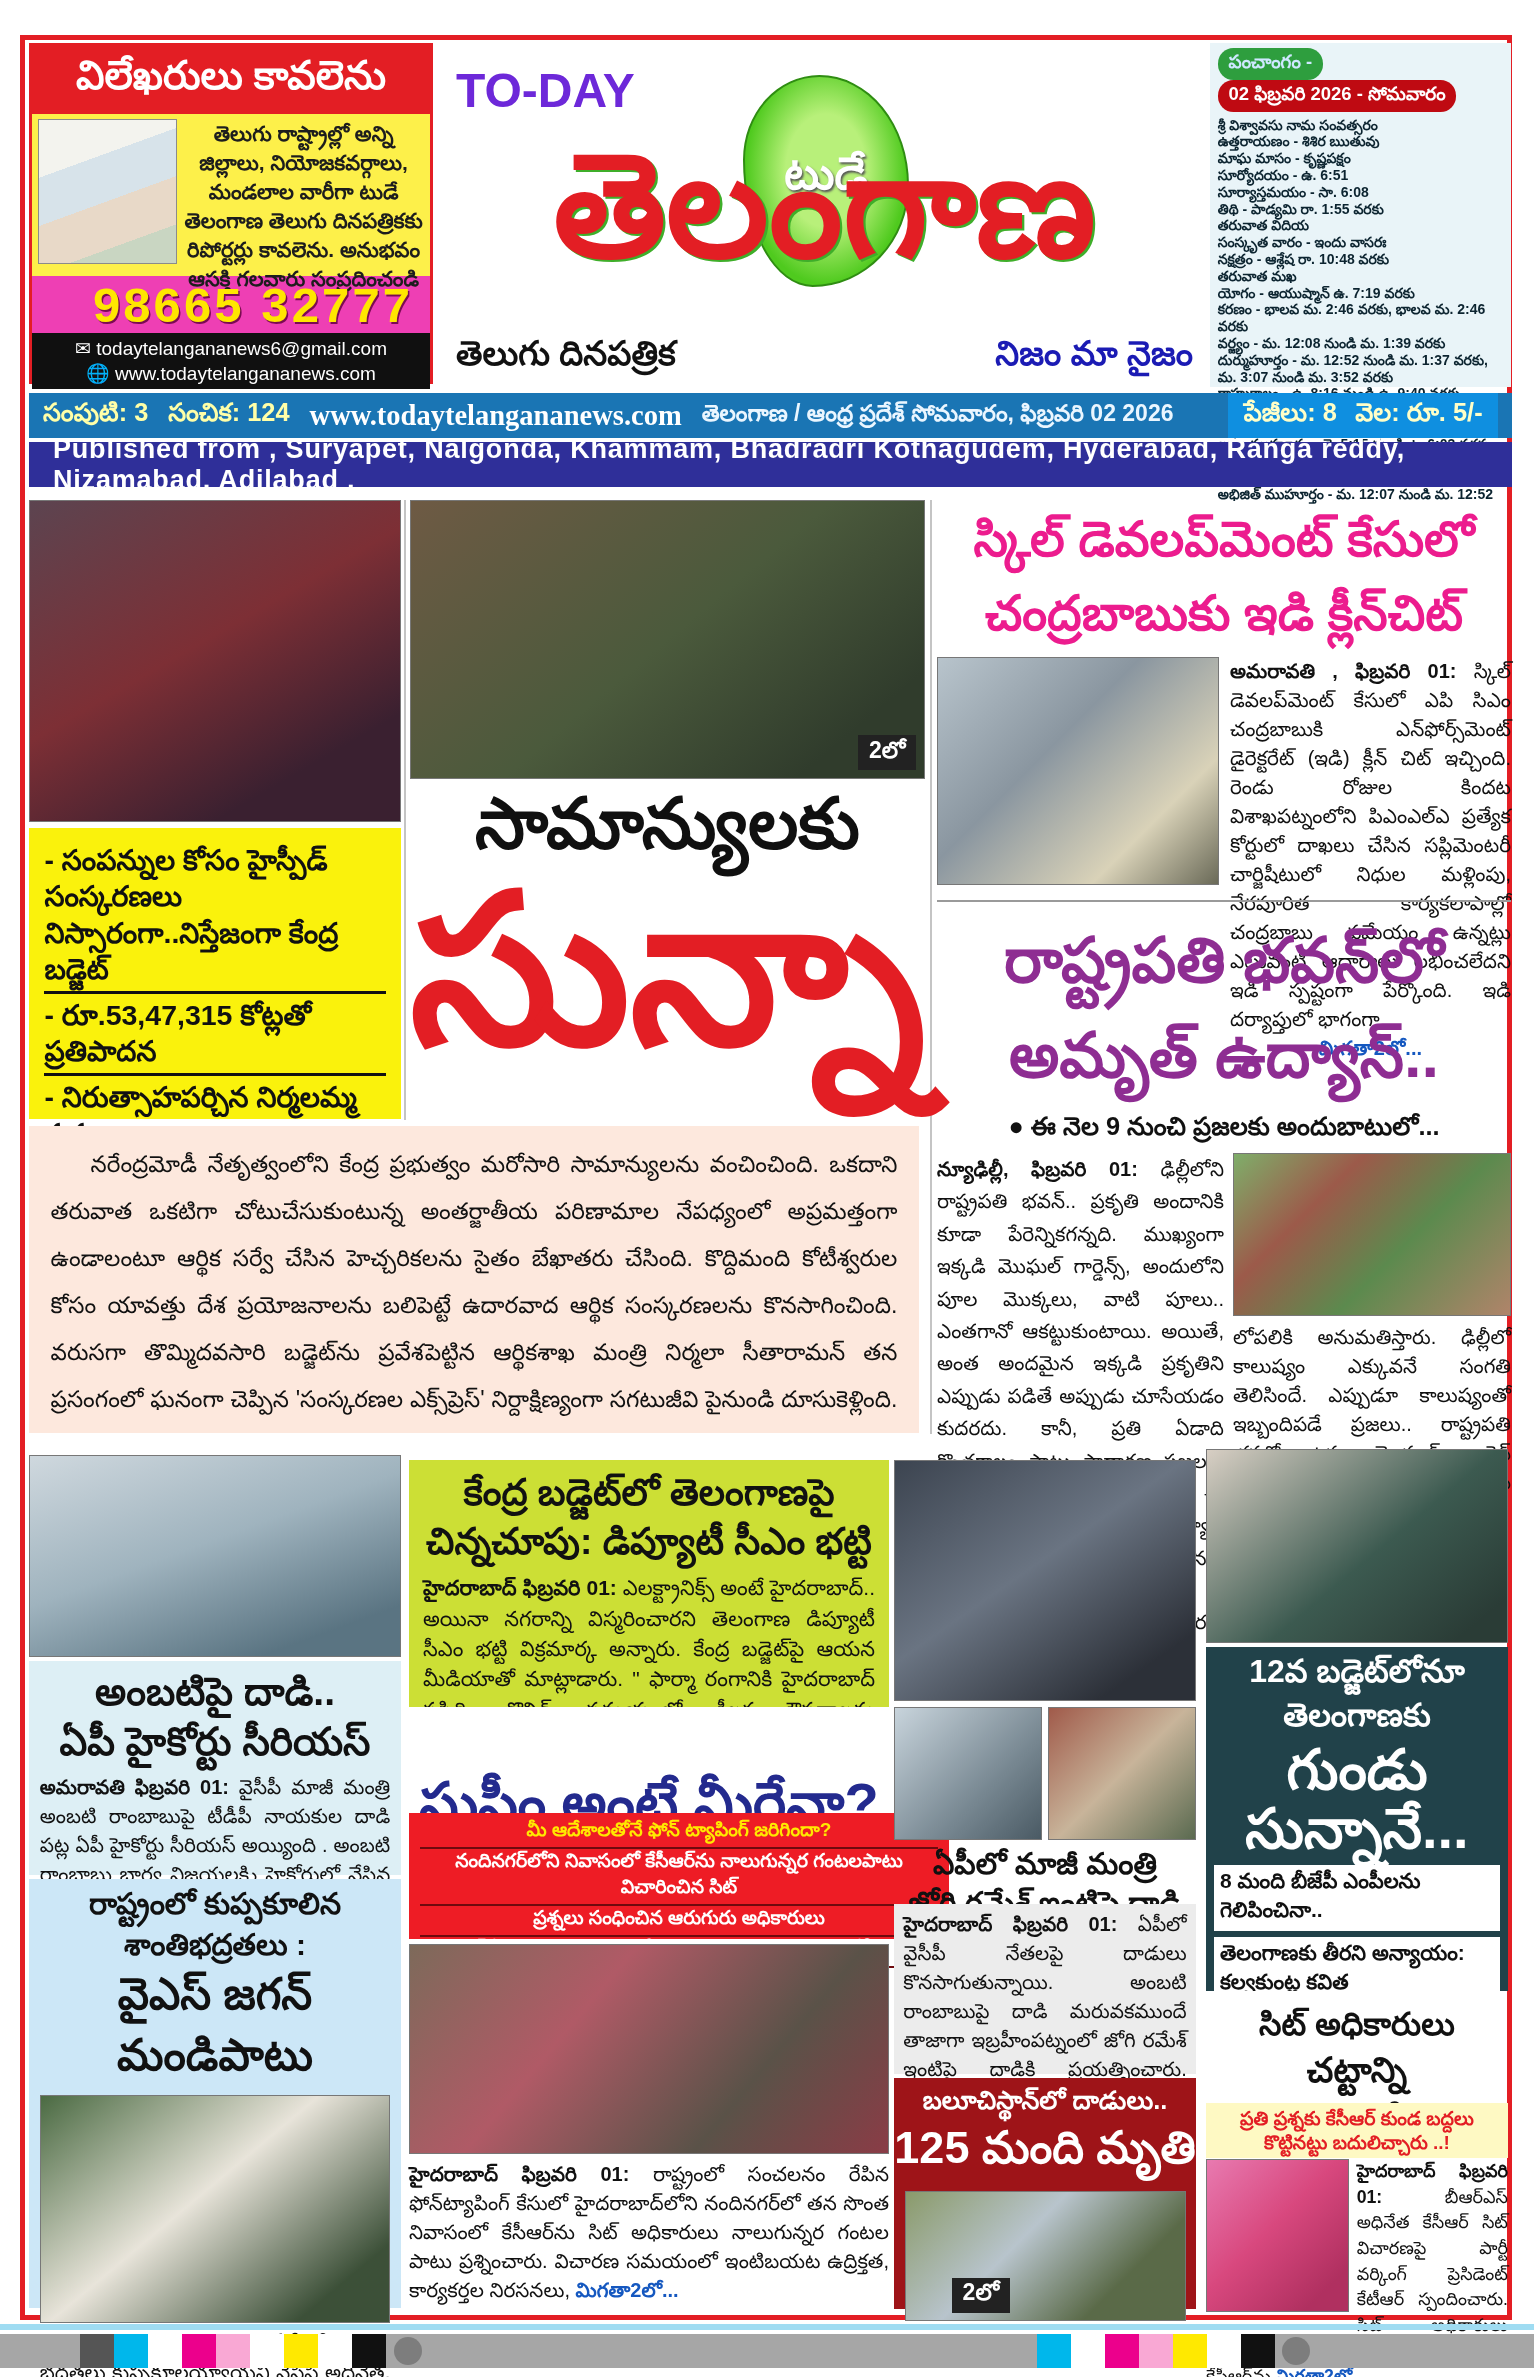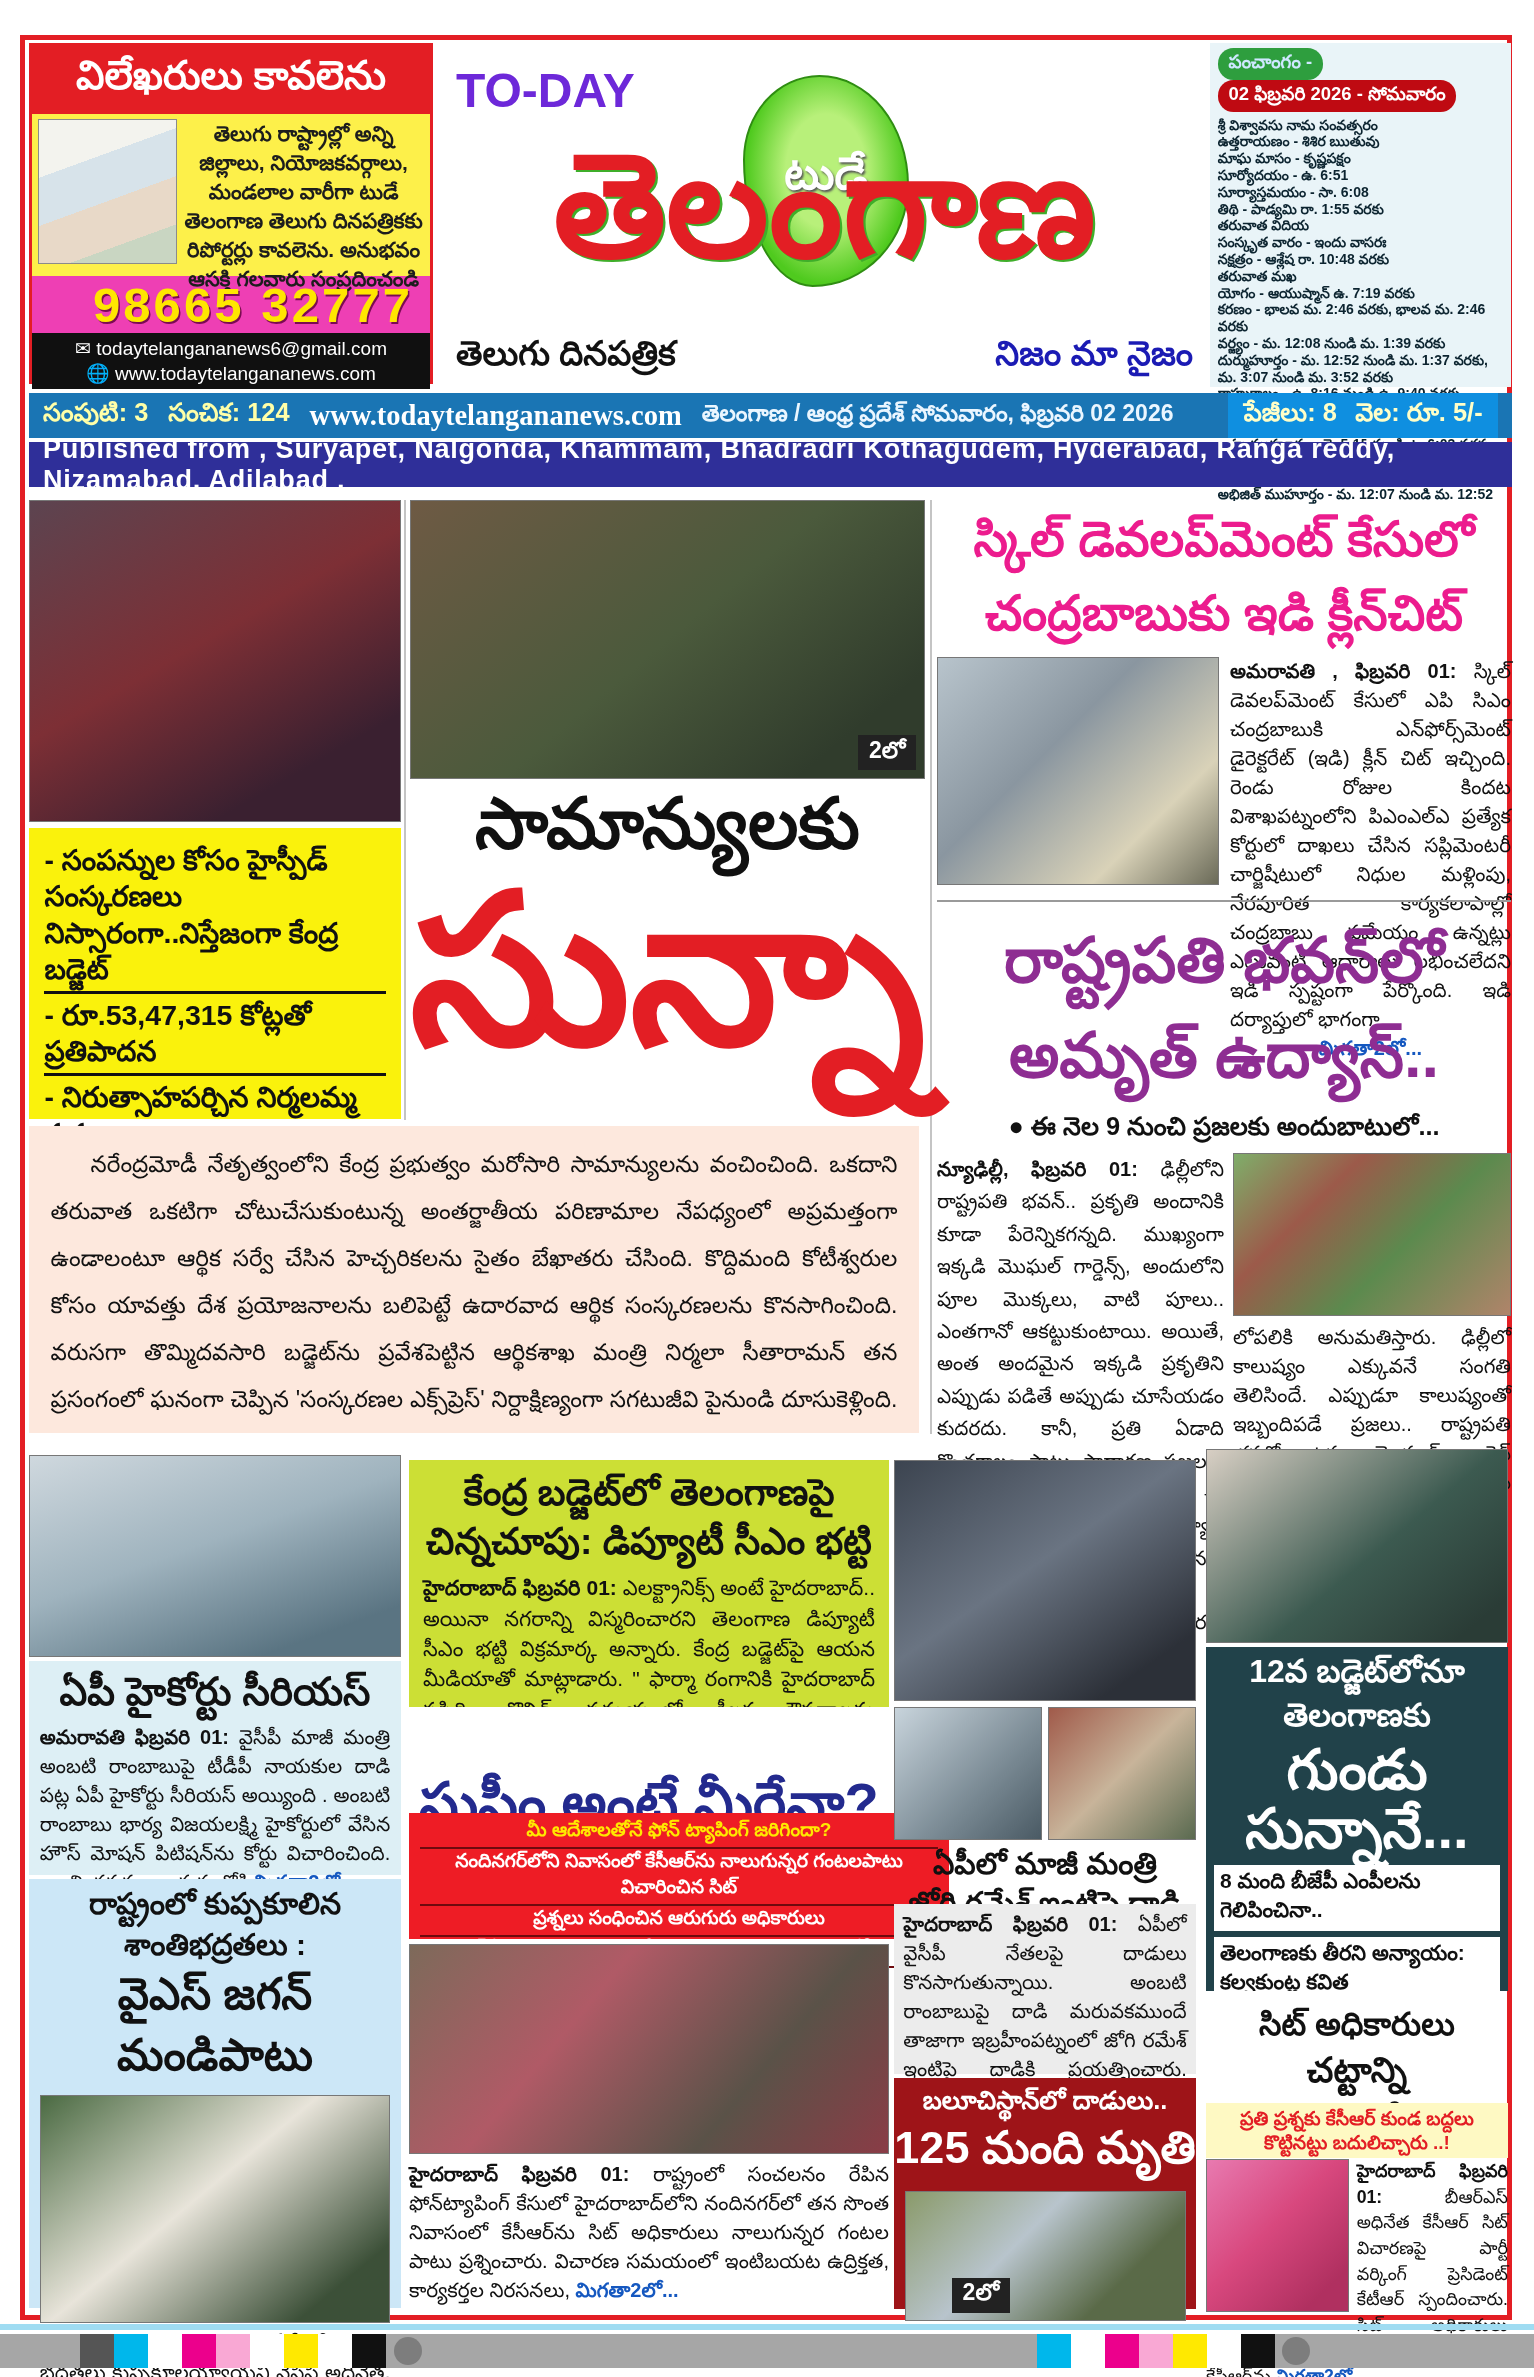--- a/index.html
+++ b/index.html
@@ -28,21 +28,21 @@
   .panchangam{left:1210px;top:43px;width:301px;height:344px;background:#e9f4f8;padding:4.6px 7.7px;}
   .pill{display:inline-block;border-radius:15.4px;padding:3.1px 10.8px;font-size:18.5px;font-weight:bold;}
   .pill-green{background:#2e9e3e;color:#cfe8ff;}
   .pill-red{background:#bf0a12;color:#fff;}
   .pan-lines{margin-top:4.6px;font-size:14px;line-height:1.2;color:#0c2430;font-weight:bold;}
   .info-strip{left:29px;top:393px;width:1483px;height:45px;background:#1a75b4;display:flex;align-items:center;gap:20px;padding:0 14px;color:#fff;}
   .info-label{color:#ffffa8;font-size:25.4px;font-weight:bold;}
   .info-url{font-size:28.5px;font-weight:bold;font-family:"Liberation Serif",serif;}
   .info-ed{font-size:23px;font-weight:bold;color:#eaf6ff;}
   .info-price{margin-left:auto;background:#0f8fe0;height:100%;display:flex;align-items:center;gap:18.5px;padding:0 15.4px;font-size:25.4px;font-weight:bold;color:#ffffc8;}
-  .pub-strip{left:29px;top:442px;width:1483px;height:45px;background:#2f2f99;color:#fff;display:flex;align-items:center;font-size:27px;font-weight:bold;padding:0 14px;letter-spacing:0.8px;}
+  .pub-strip{left:29px;top:442px;width:1483px;height:45px;background:#2f2f99;color:#fff;display:flex;align-items:center;font-size:27px;font-weight:bold;padding:0 24px;letter-spacing:0.8px;}
   .vrule{background:#c4c4c4;width:1.5px;}
   .yellow-box{left:29px;top:828px;width:372px;height:291px;background:#faf20c;padding:10.8px 15.4px;}
   .yellow-box div{font-size:28.5px;font-weight:bold;line-height:1.28;border-bottom:3.9px solid #111;padding:3.1px 0;}
   .yellow-box div:last-child{border-bottom:none;}
   .lead-black{left:410px;top:783px;width:515px;font-size:71px;font-weight:bold;text-align:center;color:#101010;}
   .lead-red{left:410px;top:853px;width:515px;font-size:210px;font-weight:bold;text-align:center;color:#e31e24;line-height:1.12;}
   .pink-par{left:29px;top:1126px;width:890px;height:307px;background:#fde8dd;padding:15.4px 21.6px;font-size:23px;line-height:2.04;text-align:justify;overflow:hidden;}
   .pink-par p{margin:0;text-indent:40px;}
   .ed-headline{left:937px;top:503px;width:574px;font-size:49px;font-weight:bold;color:#ec1c8e;text-align:center;line-height:1.5;}
   .smallbody{font-size:20px;line-height:1.45;text-align:justify;}
@@ -189,20 +189,21 @@
     <span>ఢిల్లీలోని రాష్ట్రపతి భవన్.. ప్రకృతి అందానికి కూడా పేరెన్నికగన్నది. ముఖ్యంగా ఇక్కడి మొఘల్ గార్డెన్స్, అందులోని పూల మొక్కలు, వాటి పూలు.. ఎంతగానో ఆకట్టుకుంటాయి. అయితే, అంత అందమైన ఇక్కడి ప్రకృతిని ఎప్పుడు పడితే అప్పుడు చూసేయడం కుదరదు. కానీ, ప్రతి ఏడాది కొంతకాలం పాటు సాధారణ ప్రజలకు సందర్శనకు అనుమతిస్తారు. ఈ ఏడాది కూడా అమృత్ ఉద్యాన్ పేరుతో సందర్శనకు అనుమతించనున్నారు. ఈ నెల 3 మంగళవారం నుంచి మార్చి 31 వరకు సందర్శకుల్ని గార్డెన్</span>
   </div>
   <div class="photo" style="left:1233px;top:1153px;width:278px;height:163px;background:linear-gradient(135deg,#7fae6a,#9c5a4a 30%,#5c8a4e 60%,#b0846a);"></div>
   <div class="abs smallbody" style="left:1233px;top:1323px;width:278px;height:113px;">
     <span>లోపలికి అనుమతిస్తారు. ఢిల్లీలో కాలుష్యం ఎక్కువనే సంగతి తెలిసిందే. ఎప్పుడూ కాలుష్యంతో ఇబ్బందిపడే ప్రజలు.. రాష్ట్రపతి భవన్లో ఉన్న మొఘల్ గార్డెన్ పచ్చదనాన్ని, ప్రకృతిని చూసి పరవశించవచ్చు.</span>
     <span class="more">మిగతా2లో...</span>
   </div>
 
   <div class="photo" style="left:29px;top:1455px;width:372px;height:202px;background:linear-gradient(160deg,#cfd8de,#9fb3be 45%,#5a7482 85%);"></div>
   <div class="abs ambati-box">
+    <div class="ambati-h">అంబటిపై దాడి..</div>
     <div class="ambati-h">ఏపీ హైకోర్టు సీరియస్</div>
     <div class="smallbody" style="margin-top:6.2px;">
       <span class="dateline">అమరావతి ఫిబ్రవరి 01:</span>
       <span>వైసీపీ మాజీ మంత్రి అంబటి రాంబాబుపై టీడీపీ నాయకుల దాడి పట్ల ఏపీ హైకోర్టు సీరియస్ అయ్యింది . అంబటి రాంబాబు భార్య విజయలక్ష్మి హైకోర్టులో వేసిన హౌస్ మోషన్ పిటిషన్‌ను కోర్టు విచారించింది. శాంతి భద్రతలు అదుపులోకి</span>
       <span class="more">మిగతా2లో...</span>
     </div>
   </div>
   <div class="abs jagan-box">
     <div class="jagan-h1">రాష్ట్రంలో కుప్పకూలిన శాంతిభద్రతలు :</div>
     <div class="jagan-h2">వైఎస్ జగన్ మండిపాటు</div>

